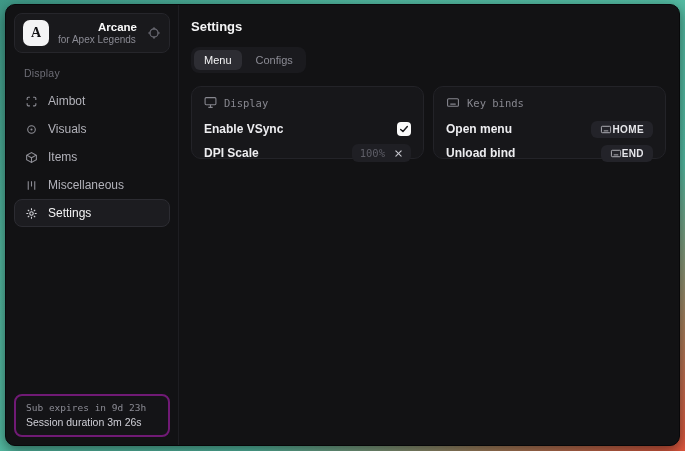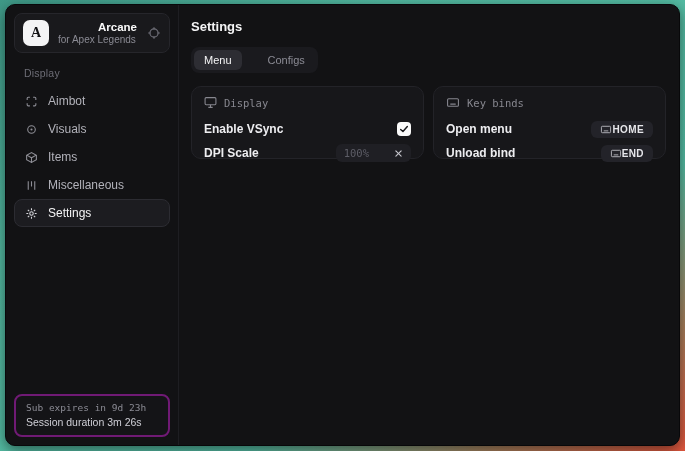--- a/index.html
+++ b/index.html
@@ -64,21 +64,21 @@
     font-family:"DejaVu Sans Mono","Liberation Mono",monospace;
     font-size:9.5px; color:#8b8b94; margin-bottom:3px; white-space:nowrap;
   }
   .session-line2 { font-size:10.5px; color:#cfcfd6; white-space:nowrap; }
 
   
   .main { flex:1; padding:14px 13px 0 12px; display:flex; flex-direction:column; }
   .page-title { color:#f4f4f5; font-size:13px; font-weight:bold; }
   .tabs {
     margin-top:13px; display:inline-flex; align-self:flex-start;
-    background:#1a1a1e; border-radius:8px; padding:3px; gap:16px;
+    background:#1a1a1e; border-radius:8px; padding:3px; gap:4px;
   }
   .tab {
     font-size:11px; color:#8b8b94; padding:4px 10px; border-radius:6px;
     cursor:pointer; font-weight:500;
   }
   .tab.active { background:#2d2d33; color:#f4f4f5; }
 
   .cards { display:flex; gap:9px; margin-top:13px; }
   .card {
     flex:1; background:#17171a; border:1px solid #232328; border-radius:10px;
@@ -92,21 +92,21 @@
   .card-row {
     display:flex; align-items:center; justify-content:space-between; height:24px;
   }
   .row-label { color:#ededf0; font-size:12px; font-weight:600; }
 
   .checkbox {
     width:14px; height:14px; background:#fafafa; border-radius:4px;
     display:flex; align-items:center; justify-content:center; cursor:pointer;
   }
   .dpi-field {
-    display:flex; align-items:center; gap:25px; background:#1f1f24;
+    display:flex; align-items:center; gap:9px; background:#1f1f24;
     border-radius:6px; padding:3px 8px; cursor:text;
   }
   .dpi-value {
     color:#5e5e67; font-size:10.5px;
     font-family:"DejaVu Sans Mono","Liberation Mono",monospace;
   }
   .clear-btn { display:flex; color:#c9c9d0; cursor:pointer; }
 
   .key-btn {
     display:flex; align-items:center; gap:0; background:#232329;

